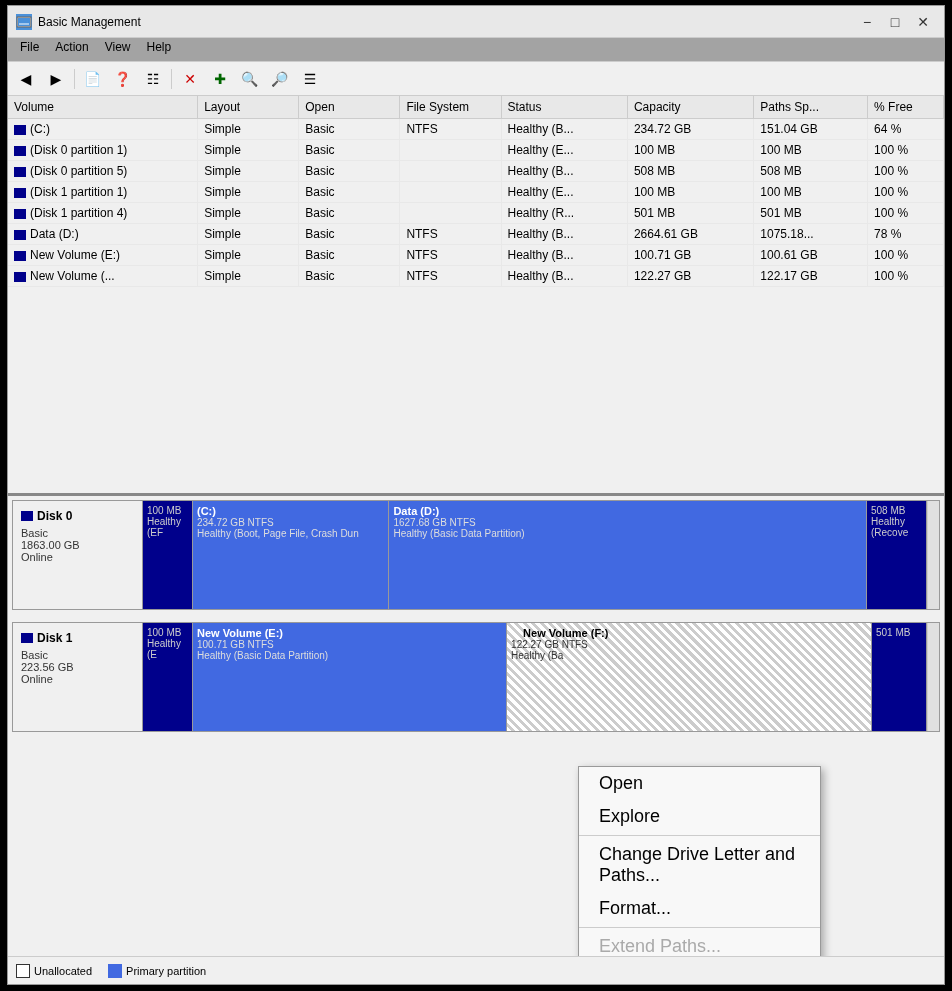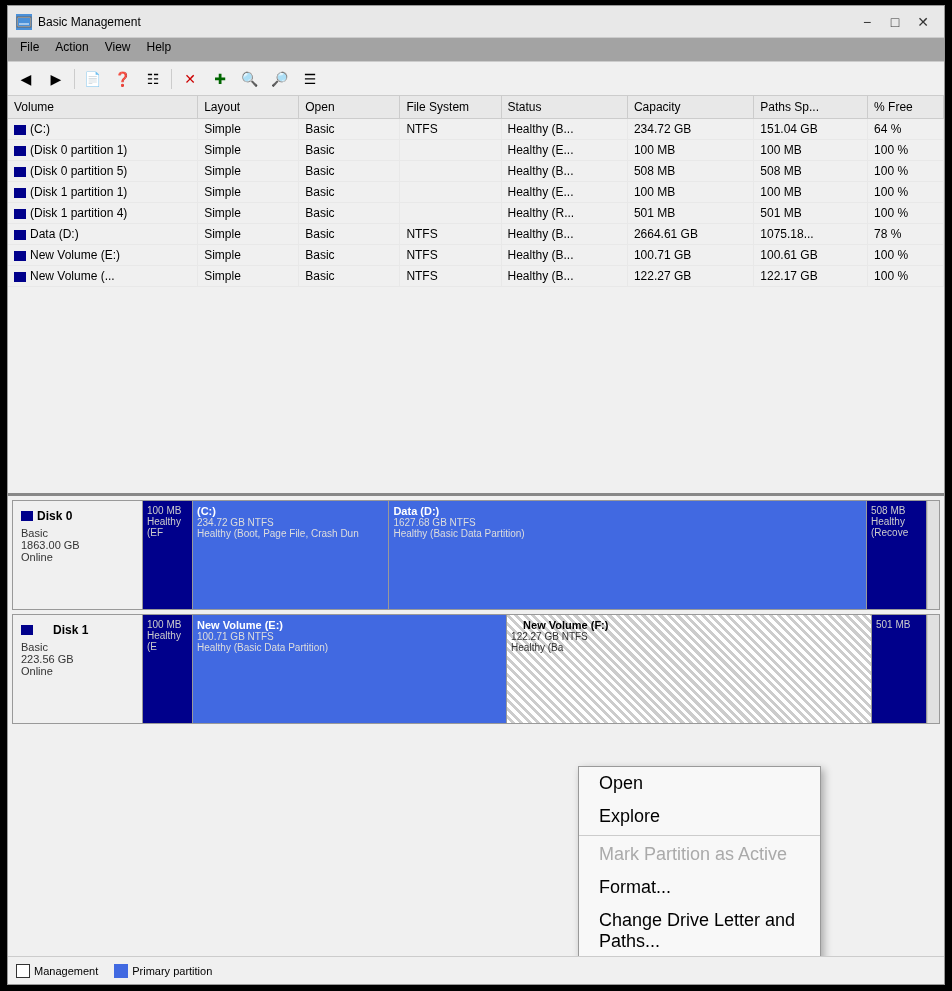--- a/index.html
+++ b/index.html
@@ -140,21 +140,21 @@
     
     .disk-section {
       flex: 1;
       background: #f0f0f0;
       overflow-y: auto;
       padding: 4px;
       position: relative;
     }
     .disk-row {
       display: flex;
-      margin-bottom: 4px;
+      margin-bottom: 12px;
       height: 110px;
       border: 1px solid #999;
       background: #f8f8f8;
     }
     .disk-info {
       width: 130px;
       min-width: 130px;
       padding: 8px;
       border-right: 1px solid #999;
       background: #f0f0f0;
@@ -409,21 +409,21 @@
             <div class="part-detail">508 MB</div>
             <div class="part-detail">Healthy (Recove</div>
           </div>
 
           <div style="width:12px;background:#e0e0e0;border-left:1px solid #ccc;flex-shrink:0;"></div>
         </div>
       </div>
 
       <div class="disk-row">
         <div class="disk-info">
-          <div style="display:flex;align-items:center;gap:20px;margin-bottom:4px;">
+          <div style="display:flex;align-items:center;gap:4px;margin-bottom:4px;">
             <span style="display:inline-block;width:12px;height:10px;background:#00008b;"></span>
             <span class="disk-info-name">Disk 1</span>
           </div>
           <div class="disk-info-detail">Basic</div>
           <div class="disk-info-detail">223.56 GB</div>
           <div class="disk-info-detail">Online</div>
         </div>
         <div class="disk-partitions">
           <div class="partition partition-blue" style="width:50px;flex-shrink:0;">
             <div class="part-name"></div>
@@ -446,35 +446,34 @@
             <div class="part-detail"></div>
           </div>
           <div style="width:12px;background:#e0e0e0;border-left:1px solid #ccc;flex-shrink:0;"></div>
         </div>
       </div>
 
       <div class="context-menu">
         <div class="ctx-item">Open</div>
         <div class="ctx-item">Explore</div>
         <div class="ctx-separator"></div>
-        <div class="ctx-item disabled">Mark Partition as Active</div>
+        <div class="ctx-item">Change Drive Letter and Paths...</div>
         <div class="ctx-item">Format...</div>
-        <div class="ctx-item">Change Drive Letter and Paths...</div>
         <div class="ctx-separator"></div>
         <div class="ctx-item disabled">Extend Paths...</div>
         <div class="ctx-item">Active Volume...</div>
 
       </div>
 
     </div>
 
     <div class="legend">
       <div class="legend-item">
         <div class="legend-box-unalloc"></div>
-        <span>Management</span>
+        <span>Unallocated</span>
       </div>
       <div class="legend-item">
         <div class="legend-box-primary"></div>
         <span>Primary partition</span>
       </div>
     </div>
 
   </div>
 </div>
 

